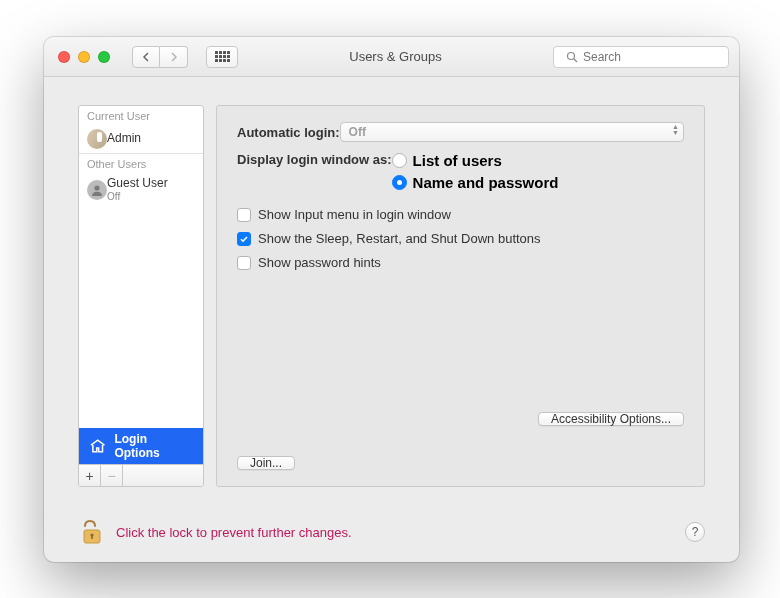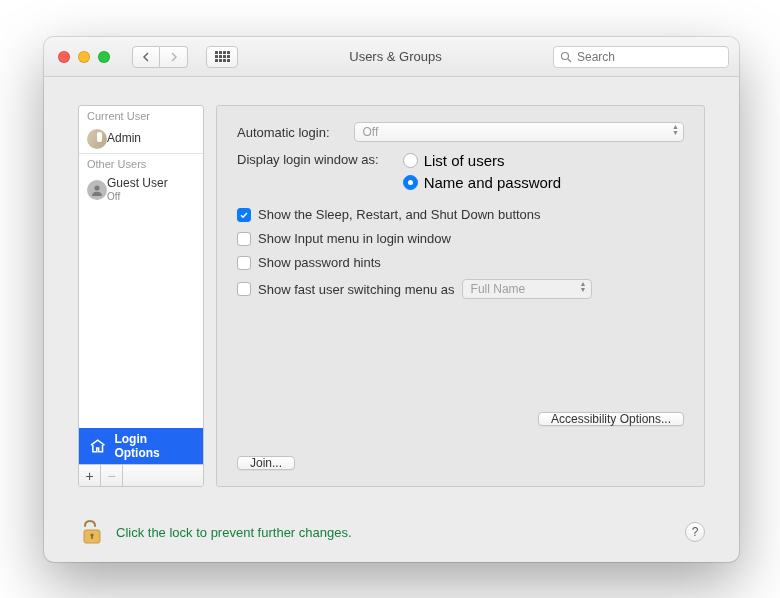--- a/index.html
+++ b/index.html
@@ -37,21 +37,21 @@
   border:1px solid #c8c8c8; border-radius:4px;
   display:flex; align-items:center; justify-content:center;
 }
 .gridbtn .dots{display:grid;grid-template-columns:repeat(4,3px);grid-auto-rows:3px;gap:1px;}
 .gridbtn .dots span{width:3px;height:3px;background:#555;border-radius:0.5px;}
 
 .title { flex:1; text-align:center; font-size:13px; color:#4a4a4a; font-weight:500; }
 
 .search {
   width:176px; height:22px; background:#fff; border:1px solid #cfcfcf; border-radius:4px;
-  display:flex; align-items:center; padding:0 6px; gap:5px;
+  display:flex; align-items:center; padding:0 12px; gap:5px;
 }
 .search svg{flex-shrink:0}
 .search input{border:none;outline:none;font-size:12px;color:#6d6d6d;width:100%;background:transparent;}
 
 
 .body { display:flex; padding:28px 34px 0 34px; gap:12px; height:410px;}
 
 
 .sidebar {
   width:126px; background:#fff; border:1px solid #c8c8c8; border-radius:3px;
@@ -73,21 +73,21 @@
 .sb-footer{height:22px;display:flex;border-top:1px solid #c8c8c8;}
 .sb-footer button{width:22px;border:none;border-right:1px solid #c8c8c8;background:linear-gradient(#fbfbfb,#efefef);font-size:14px;color:#555;display:flex;align-items:center;justify-content:center;}
 .sb-footer button.minus{color:#b7b7b7;}
 .sb-footer .rest{flex:1;background:linear-gradient(#fbfbfb,#efefef);}
 
 
 .main {
   flex:1; background:#e7e7e7; border:1px solid #cacaca; border-radius:3px;
   padding:16px 20px 16px 20px; font-size:13px; color:#333; position:relative;
 }
-.row{display:flex;align-items:center;gap:24px;margin-bottom:10px;}
+.row{display:flex;align-items:center;gap:0;margin-bottom:10px;font-weight:bold;}
 .row.tight{margin-bottom:6px;}
 .lbl{white-space:nowrap;}
 
 .popup{
   height:20px;background:linear-gradient(#fdfdfd,#f2f2f2);border:1px solid #c7c7c7;border-radius:4px;
   display:flex;align-items:center;padding:0 18px 0 8px;font-size:12px;color:#a0a0a0;position:relative;min-width:180px;
 }
 .popup.disabled{background:#f0f0f0;}
 .popup .chev{position:absolute;right:4px;top:1px;display:flex;flex-direction:column;gap:0px;align-items:center;}
 .popup .chev span{font-size:7px;line-height:6px;color:#888;}
@@ -109,21 +109,21 @@
   background:linear-gradient(#ffffff,#f3f3f3);border:1px solid #c3c3c3;border-radius:4px;
   height:14px;padding:0 12px;font-size:12px;color:#333;display:inline-flex;align-items:center;box-shadow:0 1px 0 rgba(0,0,0,0.04);
 }
 
 .access-row{position:absolute;right:20px;bottom:60px;}
 .net-row{position:absolute;left:20px;bottom:16px;display:flex;align-items:center;gap:10px;}
 
 
 .lockbar{position:absolute;left:34px;right:34px;bottom:14px;height:32px;display:flex;align-items:center;gap:10px;}
 .lock-icon{width:28px;height:28px;display:flex;align-items:center;justify-content:center;}
-.lock-text{font-size:13px;color:#15803d;}
+.lock-text{font-size:13px;color:#be185d;}
 .help{width:20px;height:20px;border-radius:50%;border:1px solid #c2c2c2;background:linear-gradient(#fff,#f0f0f0);display:flex;align-items:center;justify-content:center;font-size:12px;color:#5a5a5a;margin-left:auto;}
 
 .admin-avatar{width:20px;height:20px;border-radius:50%;background:linear-gradient(120deg,#d9c9b0,#b8a789);position:relative;overflow:hidden;}
 .admin-avatar::after{content:"";position:absolute;left:10px;top:3px;width:5px;height:10px;background:#fff;border-radius:2px;}
 </style>
 </head>
 <body>
 
 <div class="window">
 
@@ -231,46 +231,35 @@
             <span>List of users</span>
           </label>
           <label class="radio-row">
             <span class="radio checked"></span>
             <span>Name and password</span>
           </label>
         </div>
       </div>
 
       <label class="chk-row">
+        <span class="chk"></span>
+        <span>Show Input menu in login window</span>
+      </label>
+      <label class="chk-row">
         <span class="chk checked">
             <svg width="10" height="10" viewBox="0 0 10 10">
               <path d="M2 5.2l2 2L8 3" fill="none" stroke="#fff" stroke-width="1.6"></path>
             </svg>
           </span>
         <span>Show the Sleep, Restart, and Shut Down buttons</span>
       </label>
       <label class="chk-row">
         <span class="chk"></span>
-        <span>Show Input menu in login window</span>
-      </label>
-      <label class="chk-row">
-        <span class="chk"></span>
         <span>Show password hints</span>
       </label>
-      <div class="chk-row">
-        <span class="chk"></span>
-        <span>Show fast user switching menu as</span>
-        <div class="popup disabled" style="min-width:130px;">
-          <span>Full Name</span>
-          <span class="chev">
-              <span>▲</span>
-              <span>▼</span>
-            </span>
-        </div>
-      </div>
 
       <div class="access-row">
         <button class="btn">Accessibility Options...</button>
       </div>
 
       <div class="net-row">
         <button class="btn">Join...</button>
       </div>
 
     </div>

